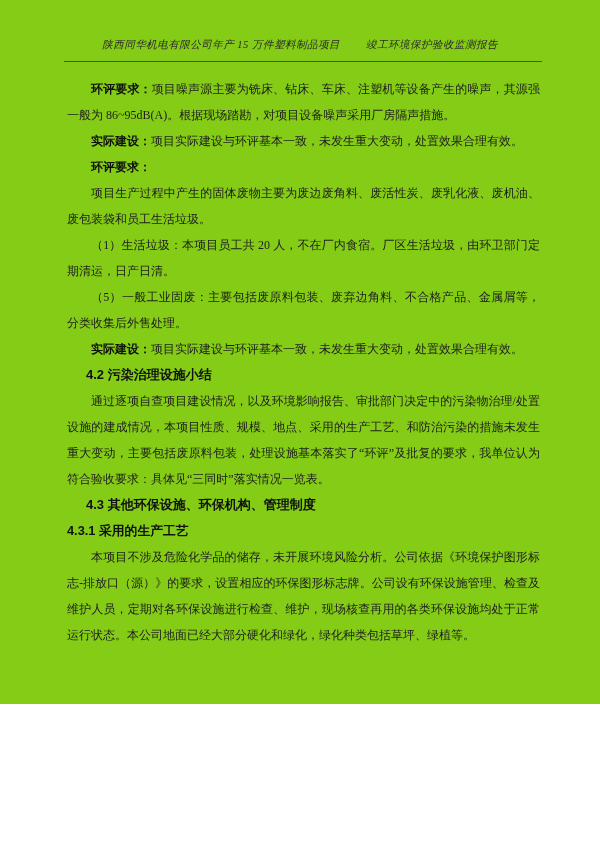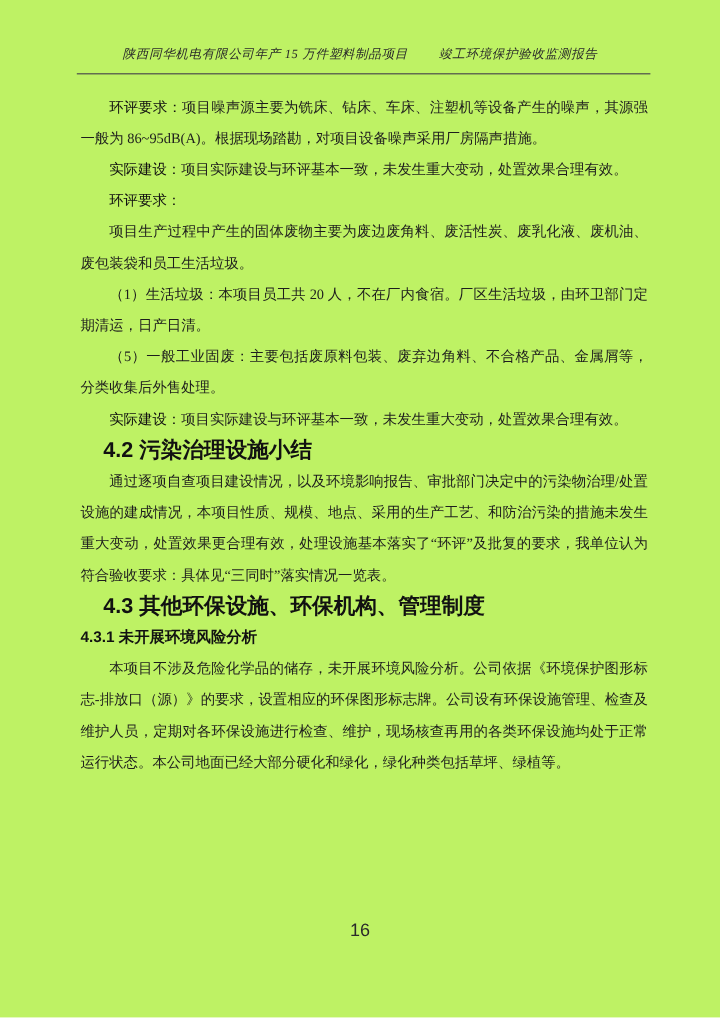--- a/index.html
+++ b/index.html
@@ -1,21 +1,21 @@
 <!DOCTYPE html>
 <html><head>
 <meta charset="utf-8">
 <style>
   * { box-sizing: border-box; }
   html, body { margin: 0; padding: 0; background: #ffffff; }
   .page {
     position: relative;
     width: 600px;
-    height: 848px;
-    background: #bef264;
+    height: 704px;
+    background: #84cc16;
     overflow: hidden;
     font-family: "Liberation Serif", "DejaVu Serif", serif;
     color: #1d1d1d;
   }
   .header {
     position: absolute;
     top: 38px;
     left: 0;
     right: 0;
     text-align: center;
@@ -47,32 +47,32 @@
     font-size: 12.8px;
     font-weight: bold;
     line-height: 26px;
     font-family: "Liberation Sans", "DejaVu Sans", sans-serif;
     color: #111111;
     text-align: left;
   }
   .h2 {
     margin: 0;
     padding-left: 19px;
-    font-size: 18px;
+    font-size: 13px;
     font-weight: bold;
     line-height: 26px;
     font-family: "Liberation Sans", "DejaVu Sans", sans-serif;
     color: #111111;
     text-align: left;
   }
   .para {
     margin: 0;
     text-indent: 2em;
   }
-  .lead { font-weight: normal; color: #101010; }
+  .lead { font-weight: bold; color: #101010; }
   .pageno {
     position: absolute;
     top: 767px;
     left: 0;
     right: 0;
     text-align: center;
     font-size: 15px;
     color: #2a2a2a;
     font-family: "Liberation Sans", "DejaVu Sans", sans-serif;
   }
@@ -102,25 +102,25 @@
 
     <p class="para">（1）生活垃圾：本项目员工共 20 人，不在厂内食宿。厂区生活垃圾，由环卫部门定期清运，日产日清。</p>
 
     <p class="para">（5）一般工业固废：主要包括废原料包装、废弃边角料、不合格产品、金属屑等，分类收集后外售处理。</p>
 
 
     <p class="para"><b class="lead">实际建设：</b><span>项目实际建设与环评基本一致，未发生重大变动，处置效果合理有效。</span></p>
 
     <h3 class="h2">4.2 污染治理设施小结</h3>
 
-    <p class="para">通过逐项自查项目建设情况，以及环境影响报告、审批部门决定中的污染物治理/处置设施的建成情况，本项目性质、规模、地点、采用的生产工艺、和防治污染的措施未发生重大变动，处置效果更合理有效，处理设施基本落实了“环评”及批复的要求，我单位认为符合验收要求：具体见“三同时”落实情况一览表。</p>
+    <p class="para">通过逐项自查项目建设情况，以及环境影响报告、审批部门决定中的污染物治理/处置设施的建成情况，本项目性质、规模、地点、采用的生产工艺、和防治污染的措施未发生重大变动，主要包括废原料包装，处理设施基本落实了“环评”及批复的要求，我单位认为符合验收要求：具体见“三同时”落实情况一览表。</p>
 
     <h3 class="h2">4.3 其他环保设施、环保机构、管理制度</h3>
 
-    <h3 class="h3">4.3.1 未开展环境风险分析</h3>
+    <h3 class="h3">4.3.1 采用的生产工艺</h3>
 
     <p class="para">本项目不涉及危险化学品的储存，未开展环境风险分析。公司依据《环境保护图形标志-排放口（源）》的要求，设置相应的环保图形标志牌。公司设有环保设施管理、检查及维护人员，定期对各环保设施进行检查、维护，现场核查再用的各类环保设施均处于正常运行状态。本公司地面已经大部分硬化和绿化，绿化种类包括草坪、绿植等。</p>
 
   </div>
 
   <div class="pageno">16</div>
 
 </div>
 
 </body></html>

